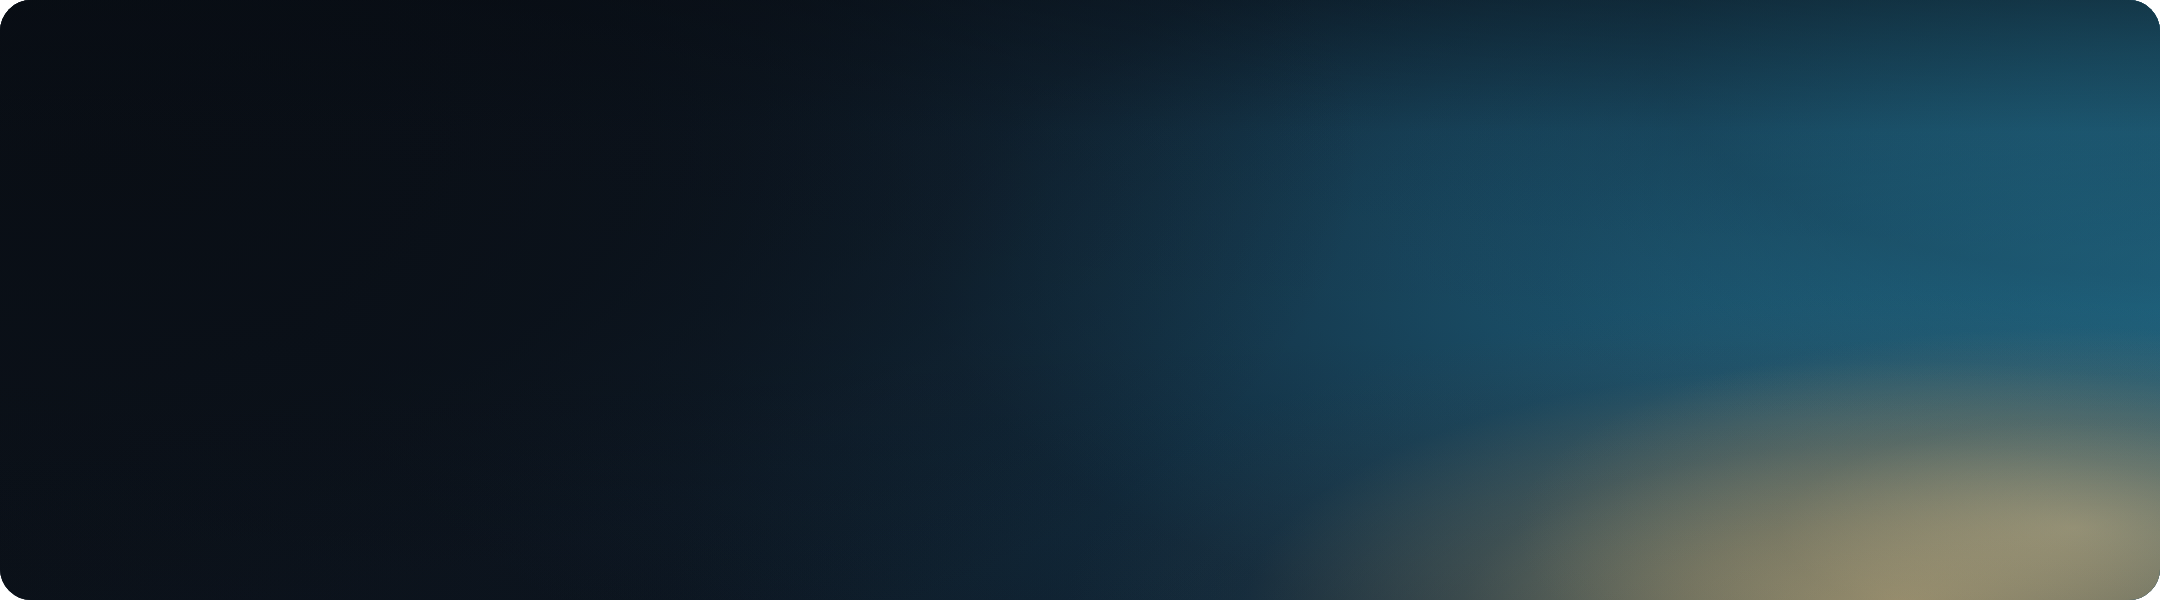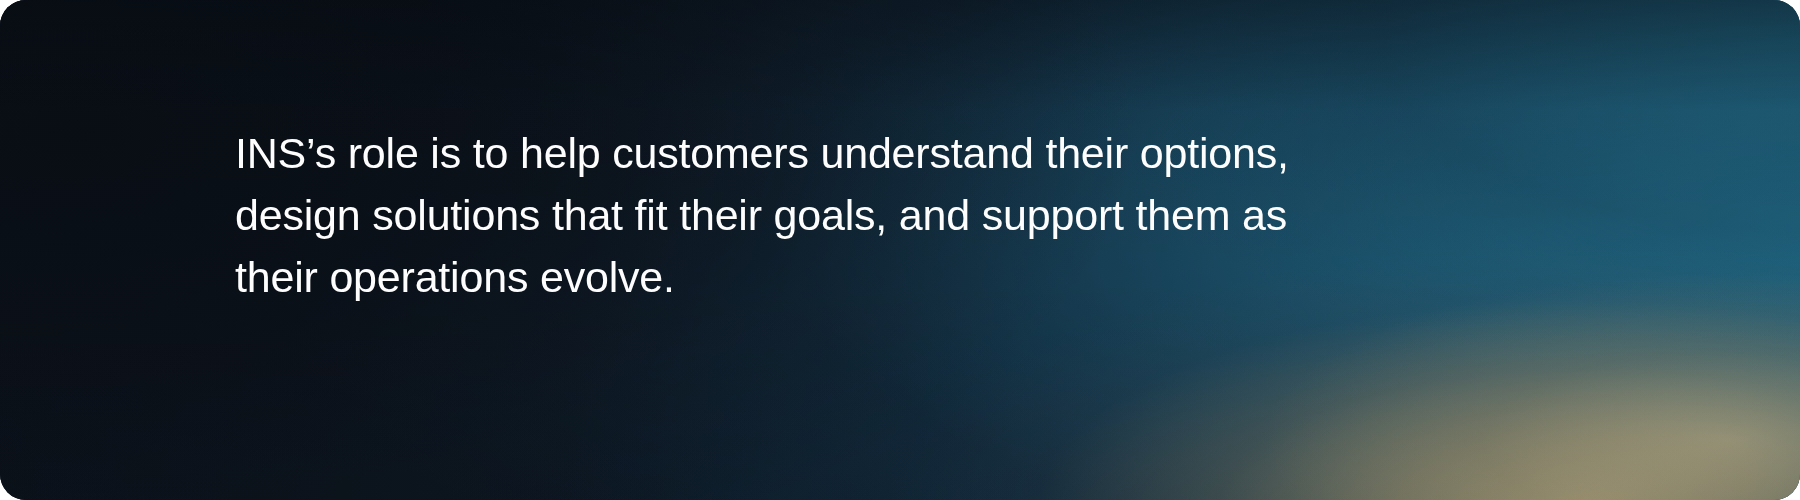--- a/index.html
+++ b/index.html
@@ -125,19 +125,14 @@
 <div class="hero-card">
 
   <div class="bg-base"></div>
   <div class="bg-teal-right"></div>
   <div class="bg-teal-edge"></div>
   <div class="bg-gold"></div>
   <div class="bg-gold-soft"></div>
   <div class="bg-dark-left"></div>
   <div class="bg-vignette"></div>
 
-  <div class="content">
-    <p class="statement">INS’s role is to help customers understand their options,
-design solutions that fit their goals, and support them as
-their operations evolve.</p>
-  </div>
 
 </div>
 
 </body></html>

